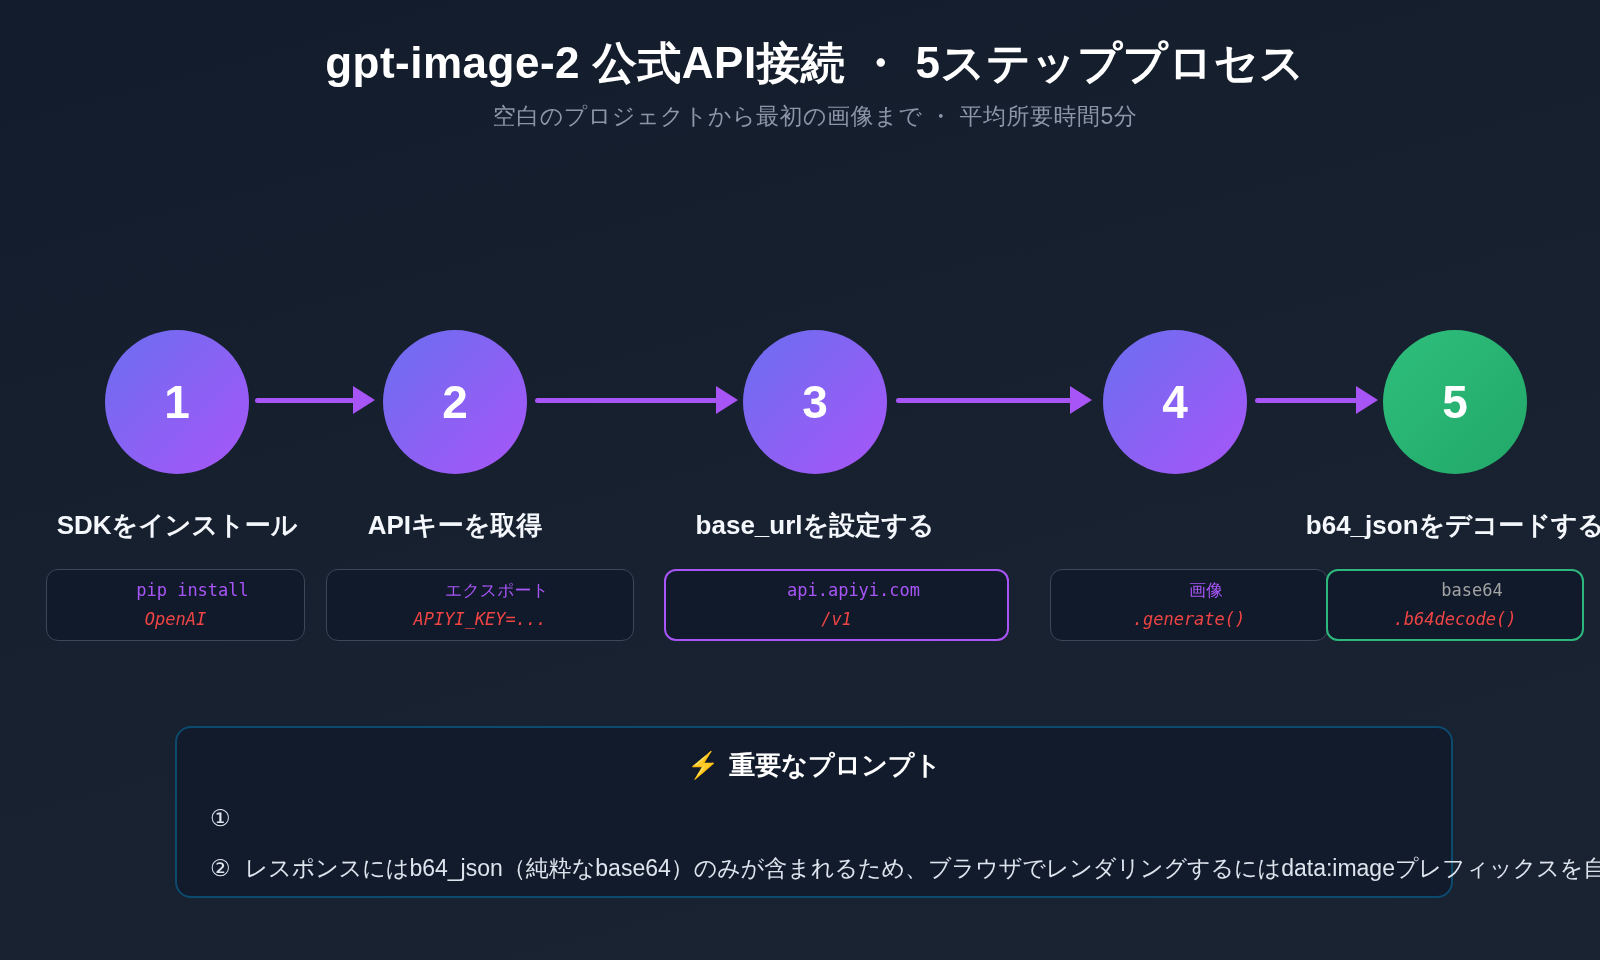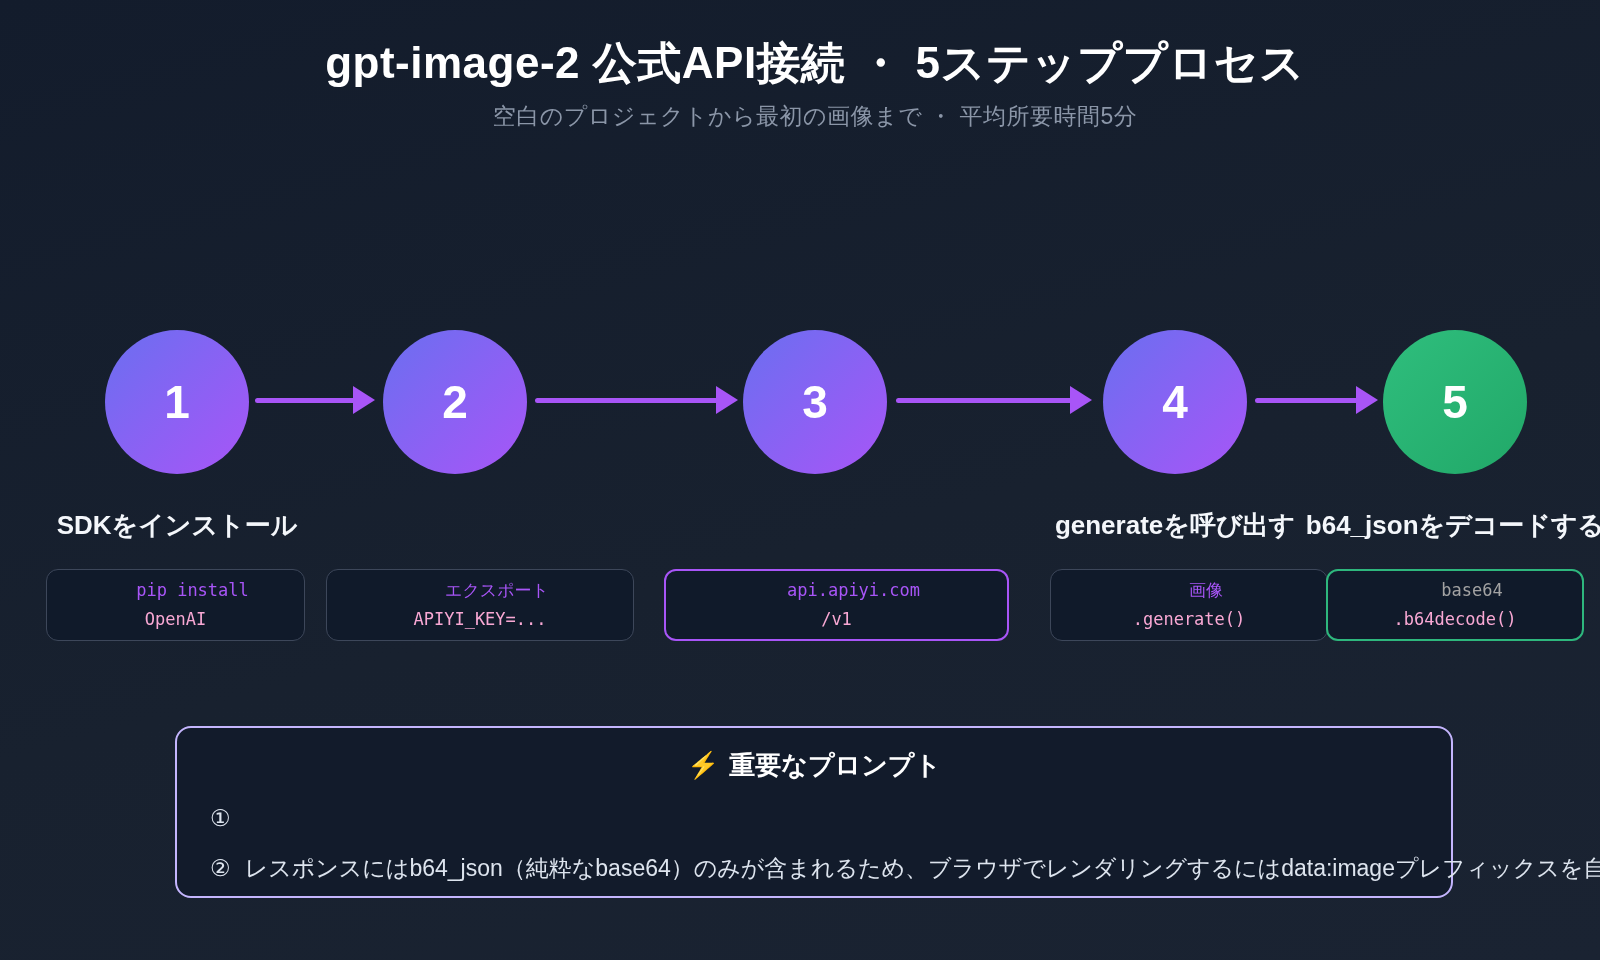--- a/index.html
+++ b/index.html
@@ -59,26 +59,26 @@
     font-family:"DejaVu Sans Mono","Liberation Mono",monospace;
     font-size:17px;line-height:29px;text-align:center;
   }
   .b1{left:31px;width:259px}
   .b2{left:311px;width:308px}
   .b3{left:649px;width:345px;border:2px solid #a855f7}
   .b4{left:1035px;width:278px}
   .b5{left:1311px;width:258px;border:2px solid #2eb77d}
   .code-primary{color:#a855f7;margin-left:34px;}
   .b5 .code-primary{color:#a3a3a3;}
-  .code-secondary{color:#f9a8d4;}
+  .code-secondary{color:#ef4444;font-style:italic;}
 
   
   .notebox{
     position:absolute;left:160px;top:726px;width:1278px;height:172px;
-    box-sizing:border-box;border:2px solid #c4b5fd;border-radius:16px;
+    box-sizing:border-box;border:2px solid #0c4a6e;border-radius:16px;
     background:#121b2b;
   }
   .note-title{
     margin-top:20px;text-align:center;font-size:26px;font-weight:700;color:#ffffff;
   }
   .note-title .bolt{color:#fbbf24;margin-right:10px;}
   .note-list{margin:10px 0 0 33px;font-size:23px;color:#dde4ee;}
   .note{height:50px;display:flex;align-items:center;white-space:nowrap;}
   .note .note-num{margin-right:14px;}
 </style>
@@ -117,21 +117,22 @@
   <div class="arrow a3">
       <div class="shaft"></div>
       <div class="head"></div>
     </div>
   <div class="arrow a4">
       <div class="shaft"></div>
       <div class="head"></div>
     </div>
 
   <div class="step-label l1">SDKをインストール</div>
-  <div class="step-label l4">generateを呼び出す</div>
+  <div class="step-label l2">APIキーを取得</div>
+  <div class="step-label l3">base_urlを設定する</div>
   <div class="step-label l5">b64_jsonをデコードする</div>
 
   <div class="codebox b1">
     <div class="code-primary">pip install</div>
     <div class="code-secondary">OpenAI</div>
   </div>
   <div class="codebox b2">
     <div class="code-primary">エクスポート</div>
     <div class="code-secondary">APIYI_KEY=...</div>
   </div>

